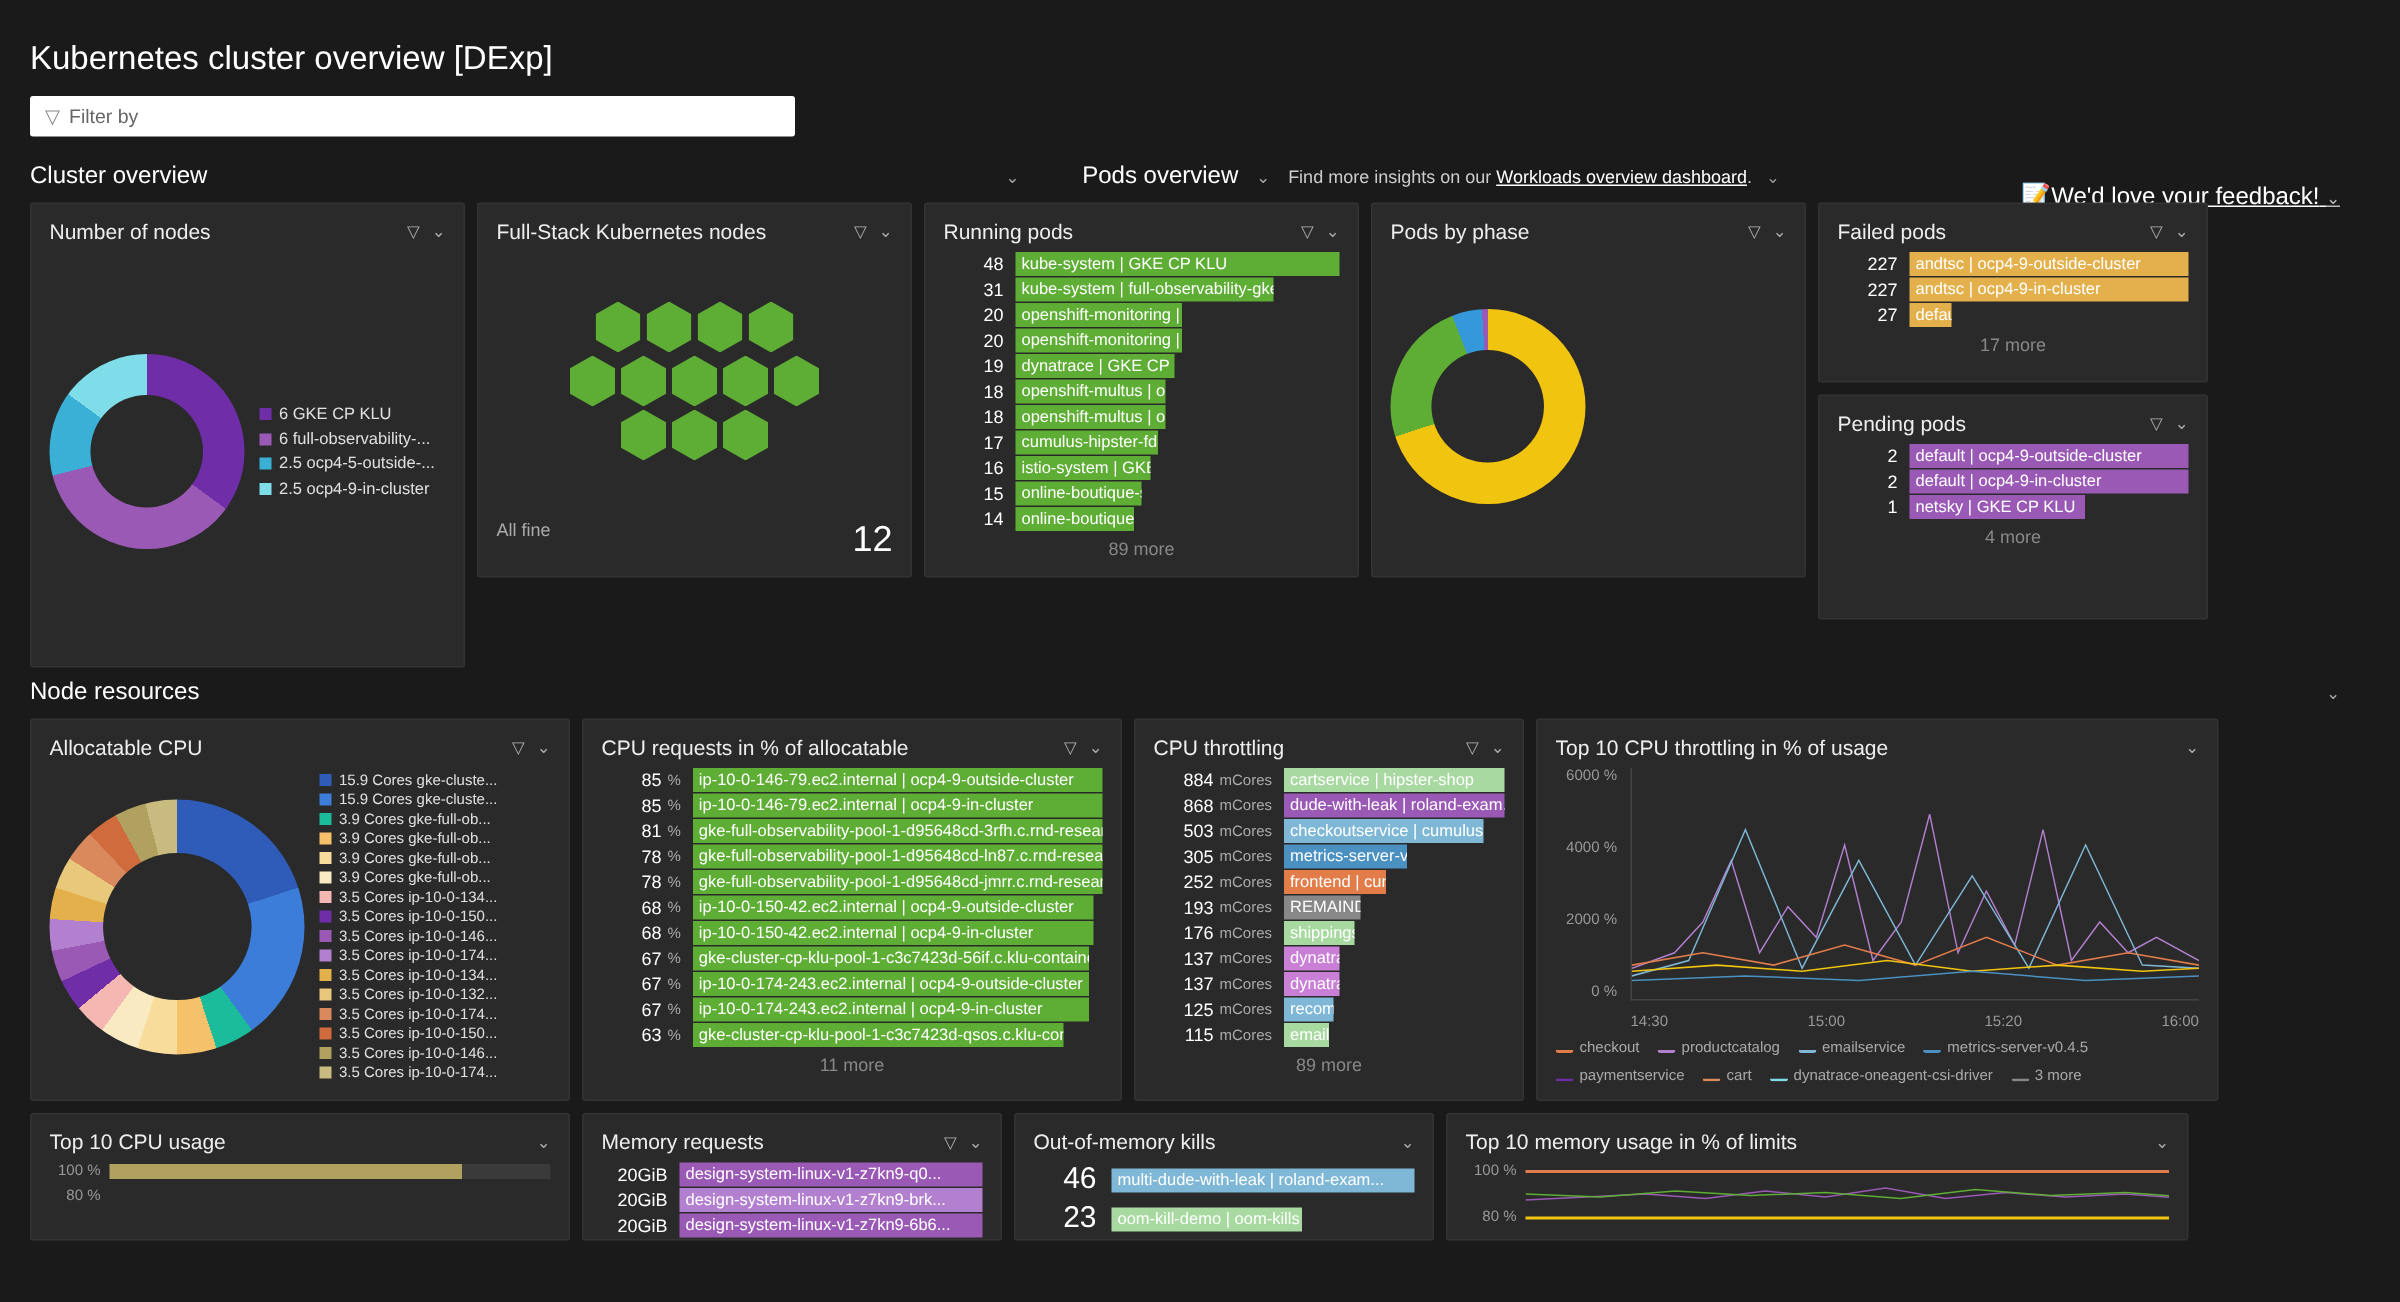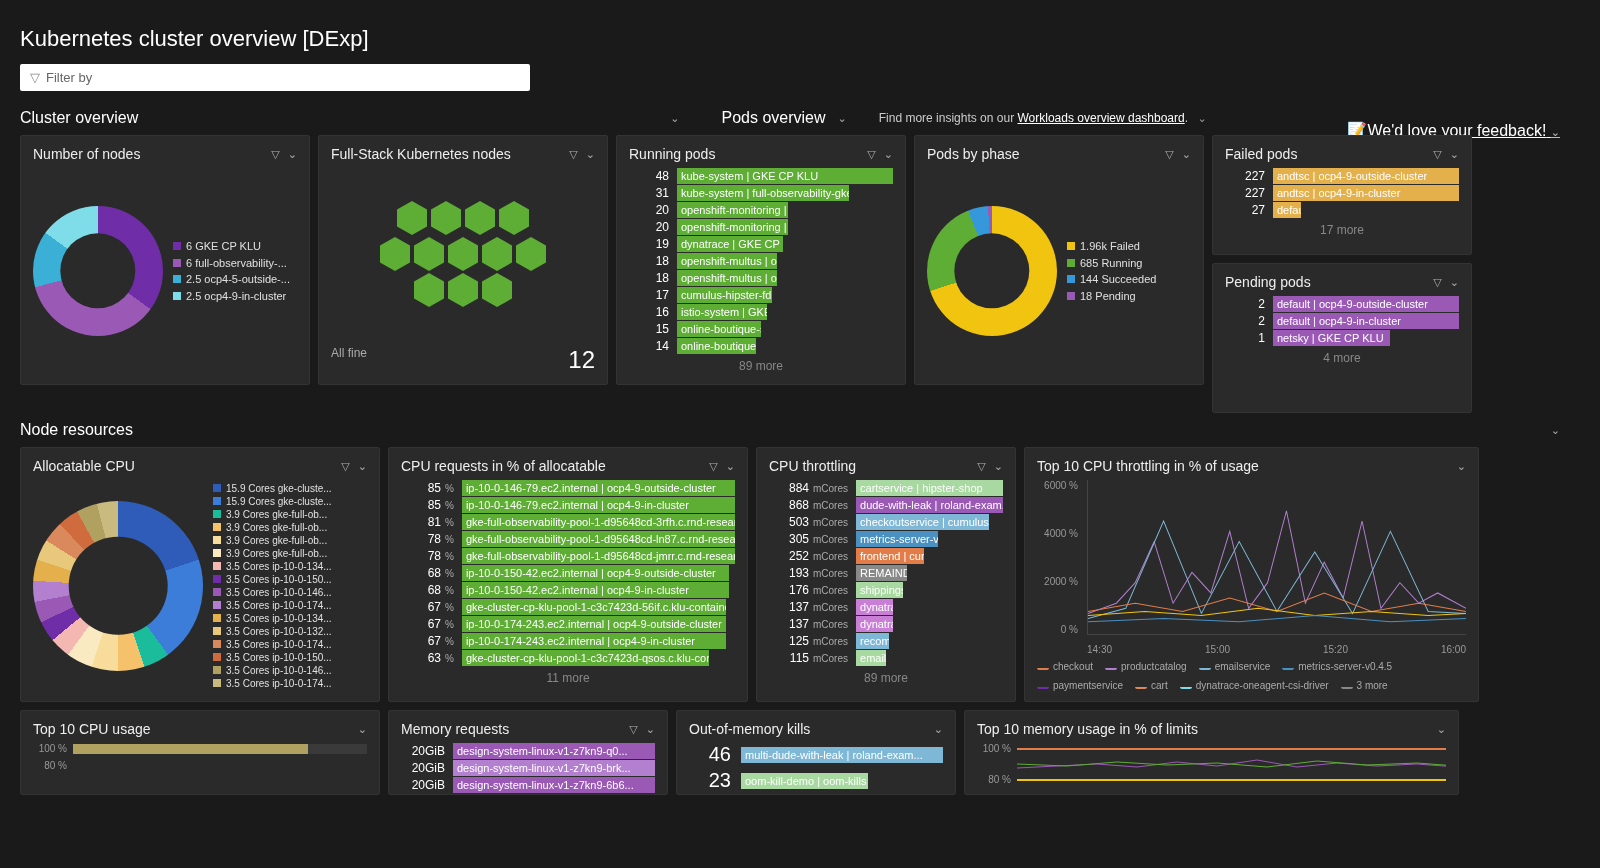--- a/index.html
+++ b/index.html
@@ -54,30 +54,30 @@
   <div class="filter-bar">
     <span class="icon">▽</span>
     <span style="color:#666">Filter by</span>
   </div>
 
   <div class="section-row">
     <span class="section-title">Cluster overview</span>
     <span class="section-chevron" style="margin-left:520px">⌄</span>
     <span class="section-title" style="margin-left:30px">Pods overview</span>
     <span class="section-chevron">⌄</span>
-    <span style="margin-left:20px;font-size:12px;color:#ccc">
+    <span style="font-size:12px;color:#ccc">
       <span>Find more insights on our </span><a style="color:#fff;text-decoration:underline">Workloads overview dashboard</a><span>.</span>
       <span class="section-chevron" style="margin-left:6px">⌄</span>
     </span>
     <a class="feedback"><span>📝We'd love your feedback!</span> <span class="section-chevron">⌄</span></a>
   </div>
 
   <div class="row">
 
-    <div class="panel" style="width:290px;height:250px">
+    <div class="panel" style="width:290px;height:310px">
       <div class="panel-header">
         <span class="panel-title">Number of nodes</span>
         <div class="panel-actions">
             <span>▽</span>
             <span>⌄</span>
           </div>
       </div>
       <div class="donut-wrap">
         <div class="donut" style="background:conic-gradient(#6f2da8 0 35%,#9b59b6 35% 71%,#3bb0d6 71% 85%,#7fdde9 85% 100%)">
             <div class="donut-hole"></div>
@@ -198,38 +198,20 @@
       <div class="panel-header">
         <span class="panel-title">Pods by phase</span>
         <div class="panel-actions">
             <span>▽</span>
             <span>⌄</span>
           </div>
       </div>
       <div class="donut-wrap">
         <div class="donut" style="background:conic-gradient(#f1c40f 0 70%,#5ead35 70% 94%,#3498db 94% 99%,#9b59b6 99% 100%)">
             <div class="donut-hole"></div>
-          </div>
-        <div class="legend" id="leg-phase">
-            <div class="legend-item">
-              <span class="swatch" style="background:#f1c40f"></span>
-              <span>1.96k Failed</span>
-            </div>
-            <div class="legend-item">
-              <span class="swatch" style="background:#5ead35"></span>
-              <span>685 Running</span>
-            </div>
-            <div class="legend-item">
-              <span class="swatch" style="background:#3498db"></span>
-              <span>144 Succeeded</span>
-            </div>
-            <div class="legend-item">
-              <span class="swatch" style="background:#9b59b6"></span>
-              <span>18 Pending</span>
-            </div>
           </div>
       </div>
     </div>
 
     <div style="display:flex;flex-direction:column;gap:8px;width:260px">
       <div class="panel" style="height:120px">
         <div class="panel-header">
           <span class="panel-title">Failed pods</span>
           <div class="panel-actions">
               <span>▽</span>

